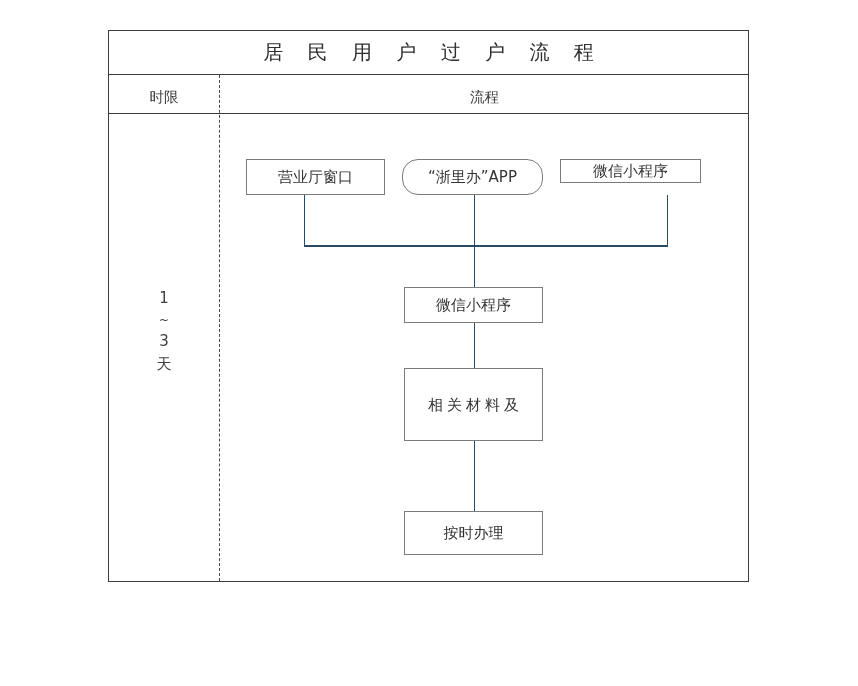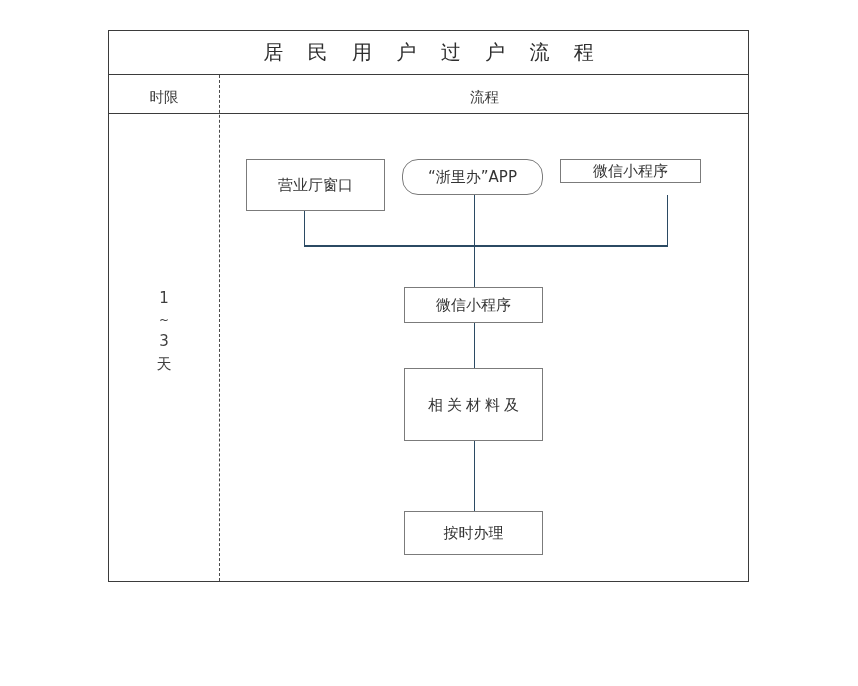--- a/index.html
+++ b/index.html
@@ -121,21 +121,21 @@
     text-align: center;
     font-size: 15px;
     color: #333333;
     font-family: "DejaVu Sans", "Liberation Sans", sans-serif;
     z-index: 3;
   }
   .node .line1,
   .node .line2 { display: block; }
 
   
-  #node-hall    { left: 137px; top: 52px;  width: 139px; height: 52px; }
+  #node-hall    { left: 137px; top: 52px;  width: 139px; height: 36px; }
   #node-app     { left: 293px; top: 52px;  width: 141px; height: 36px; border-radius: 16px; }
   #node-wechat  { left: 451px; top: 52px;  width: 141px; height: 24px; }
 
   #node-accept  { left: 295px; top: 180px; width: 139px; height: 36px; }
   #node-review  { left: 295px; top: 261px; width: 139px; height: 73px; }
   #node-process { left: 295px; top: 404px; width: 139px; height: 44px; justify-content: center; }
 
   #node-review .stack {
     display: flex;
     flex-direction: column;

